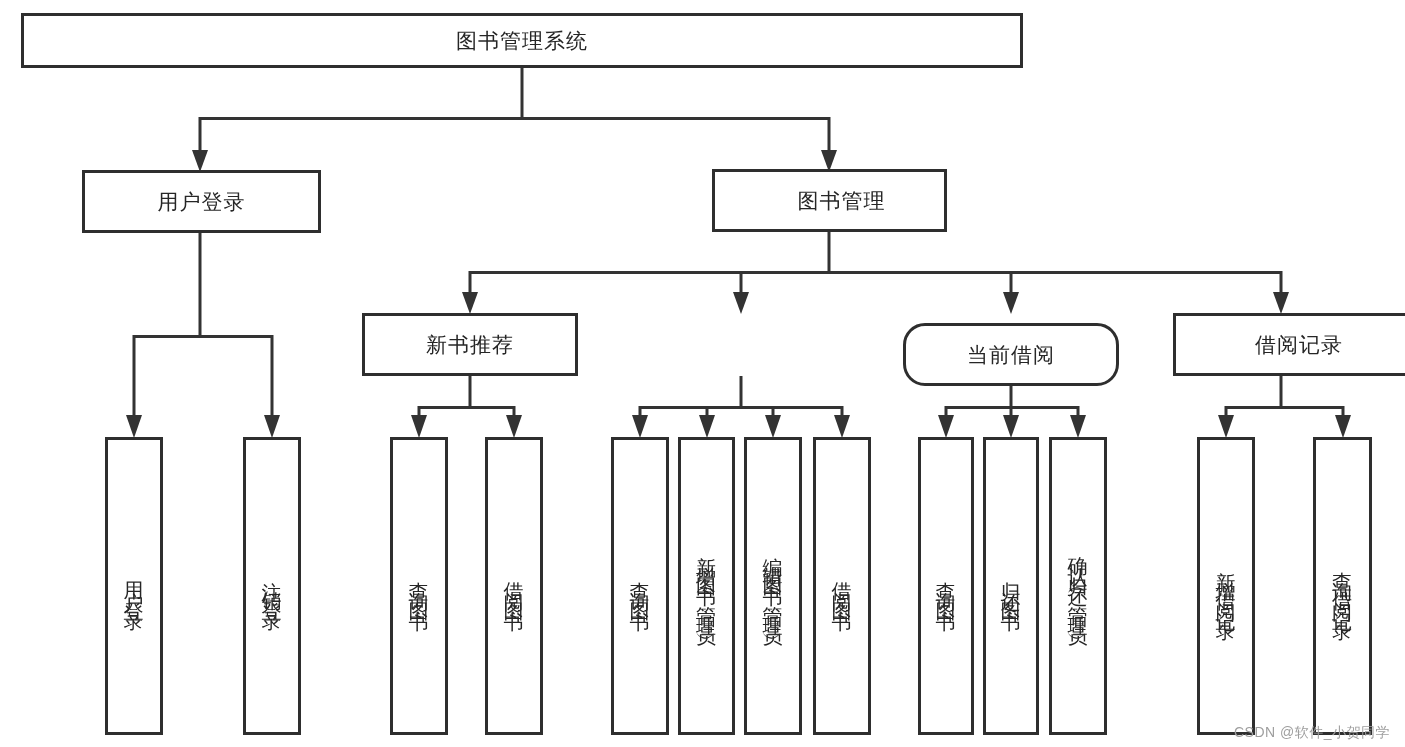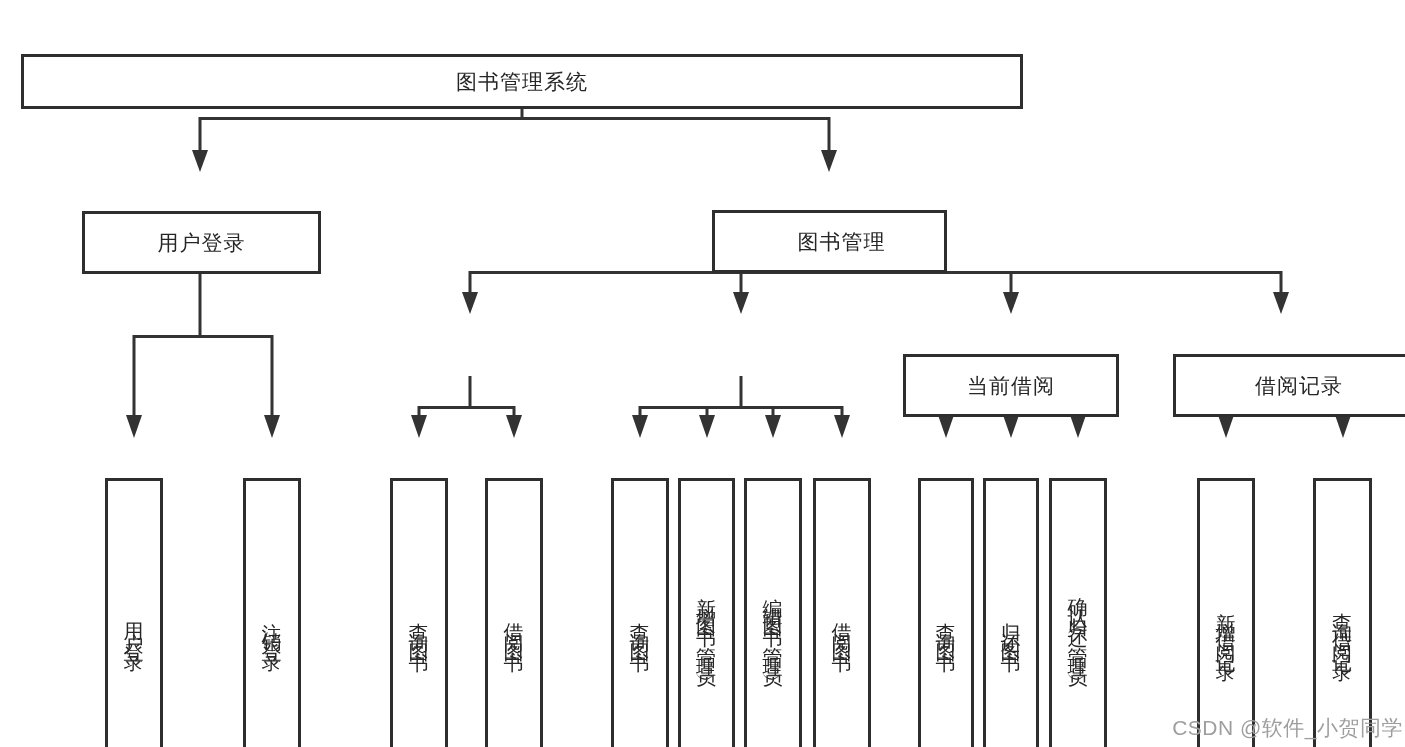--- a/index.html
+++ b/index.html
@@ -37,39 +37,38 @@
   .node {
     position: absolute;
     box-sizing: border-box;
     background: var(--box-bg);
     border: 3px solid var(--box-border);
     display: flex;
     align-items: center;
     justify-content: center;
     color: var(--text);
     z-index: 2;
-    margin-top: 41px;
   }
   .node.h .lbl {
     font-size: 21px;
     letter-spacing: 1px;
     white-space: nowrap;
   }
   .node.v .lbl {
     writing-mode: vertical-rl;
     text-orientation: mixed;
     font-size: 20px;
     letter-spacing: 10px;
     line-height: 1;
   }
   .watermark {
     position: absolute;
-    right: 2px;
+    right: 15px;
     bottom: 5px;
-    font-size: 21px;
+    font-size: 14px;
     letter-spacing: 0.5px;
     color: var(--watermark);
     z-index: 5;
     white-space: nowrap;
   }
 </style>
 </head>
 <body>
 
 <div class="stage">
@@ -133,21 +132,24 @@
     <span class="lbl">图书管理系统</span>
   </div>
 
   <div class="node h" style="left:82px; top:170px; width:239px; height:63px;">
     <span class="lbl">用户登录</span>
   </div>
   <div class="node h" style="left:712px; top:169px; width:235px; height:63px;padding-left:24px;">
     <span class="lbl">图书管理</span>
   </div>
 
-  <div class="node h" style="left:903px; top:313px; width:216px; height:63px;">
+  <div class="node h" style="left:362px; top:313px; width:216px; height:63px;">
+    <span class="lbl">新书推荐</span>
+  </div>
+  <div class="node h" style="left:903px; top:323px; width:216px; height:63px;border-radius:22px;">
     <span class="lbl">当前借阅</span>
   </div>
   <div class="node h" style="left:1173px; top:313px; width:252px; height:63px;">
     <span class="lbl">借阅记录</span>
   </div>
 
   <div class="node v" style="left:105px; top:437px; width:58px; height:298px;">
     <span class="lbl">用户登录</span>
   </div>
   <div class="node v" style="left:243px; top:437px; width:58px; height:298px;">

